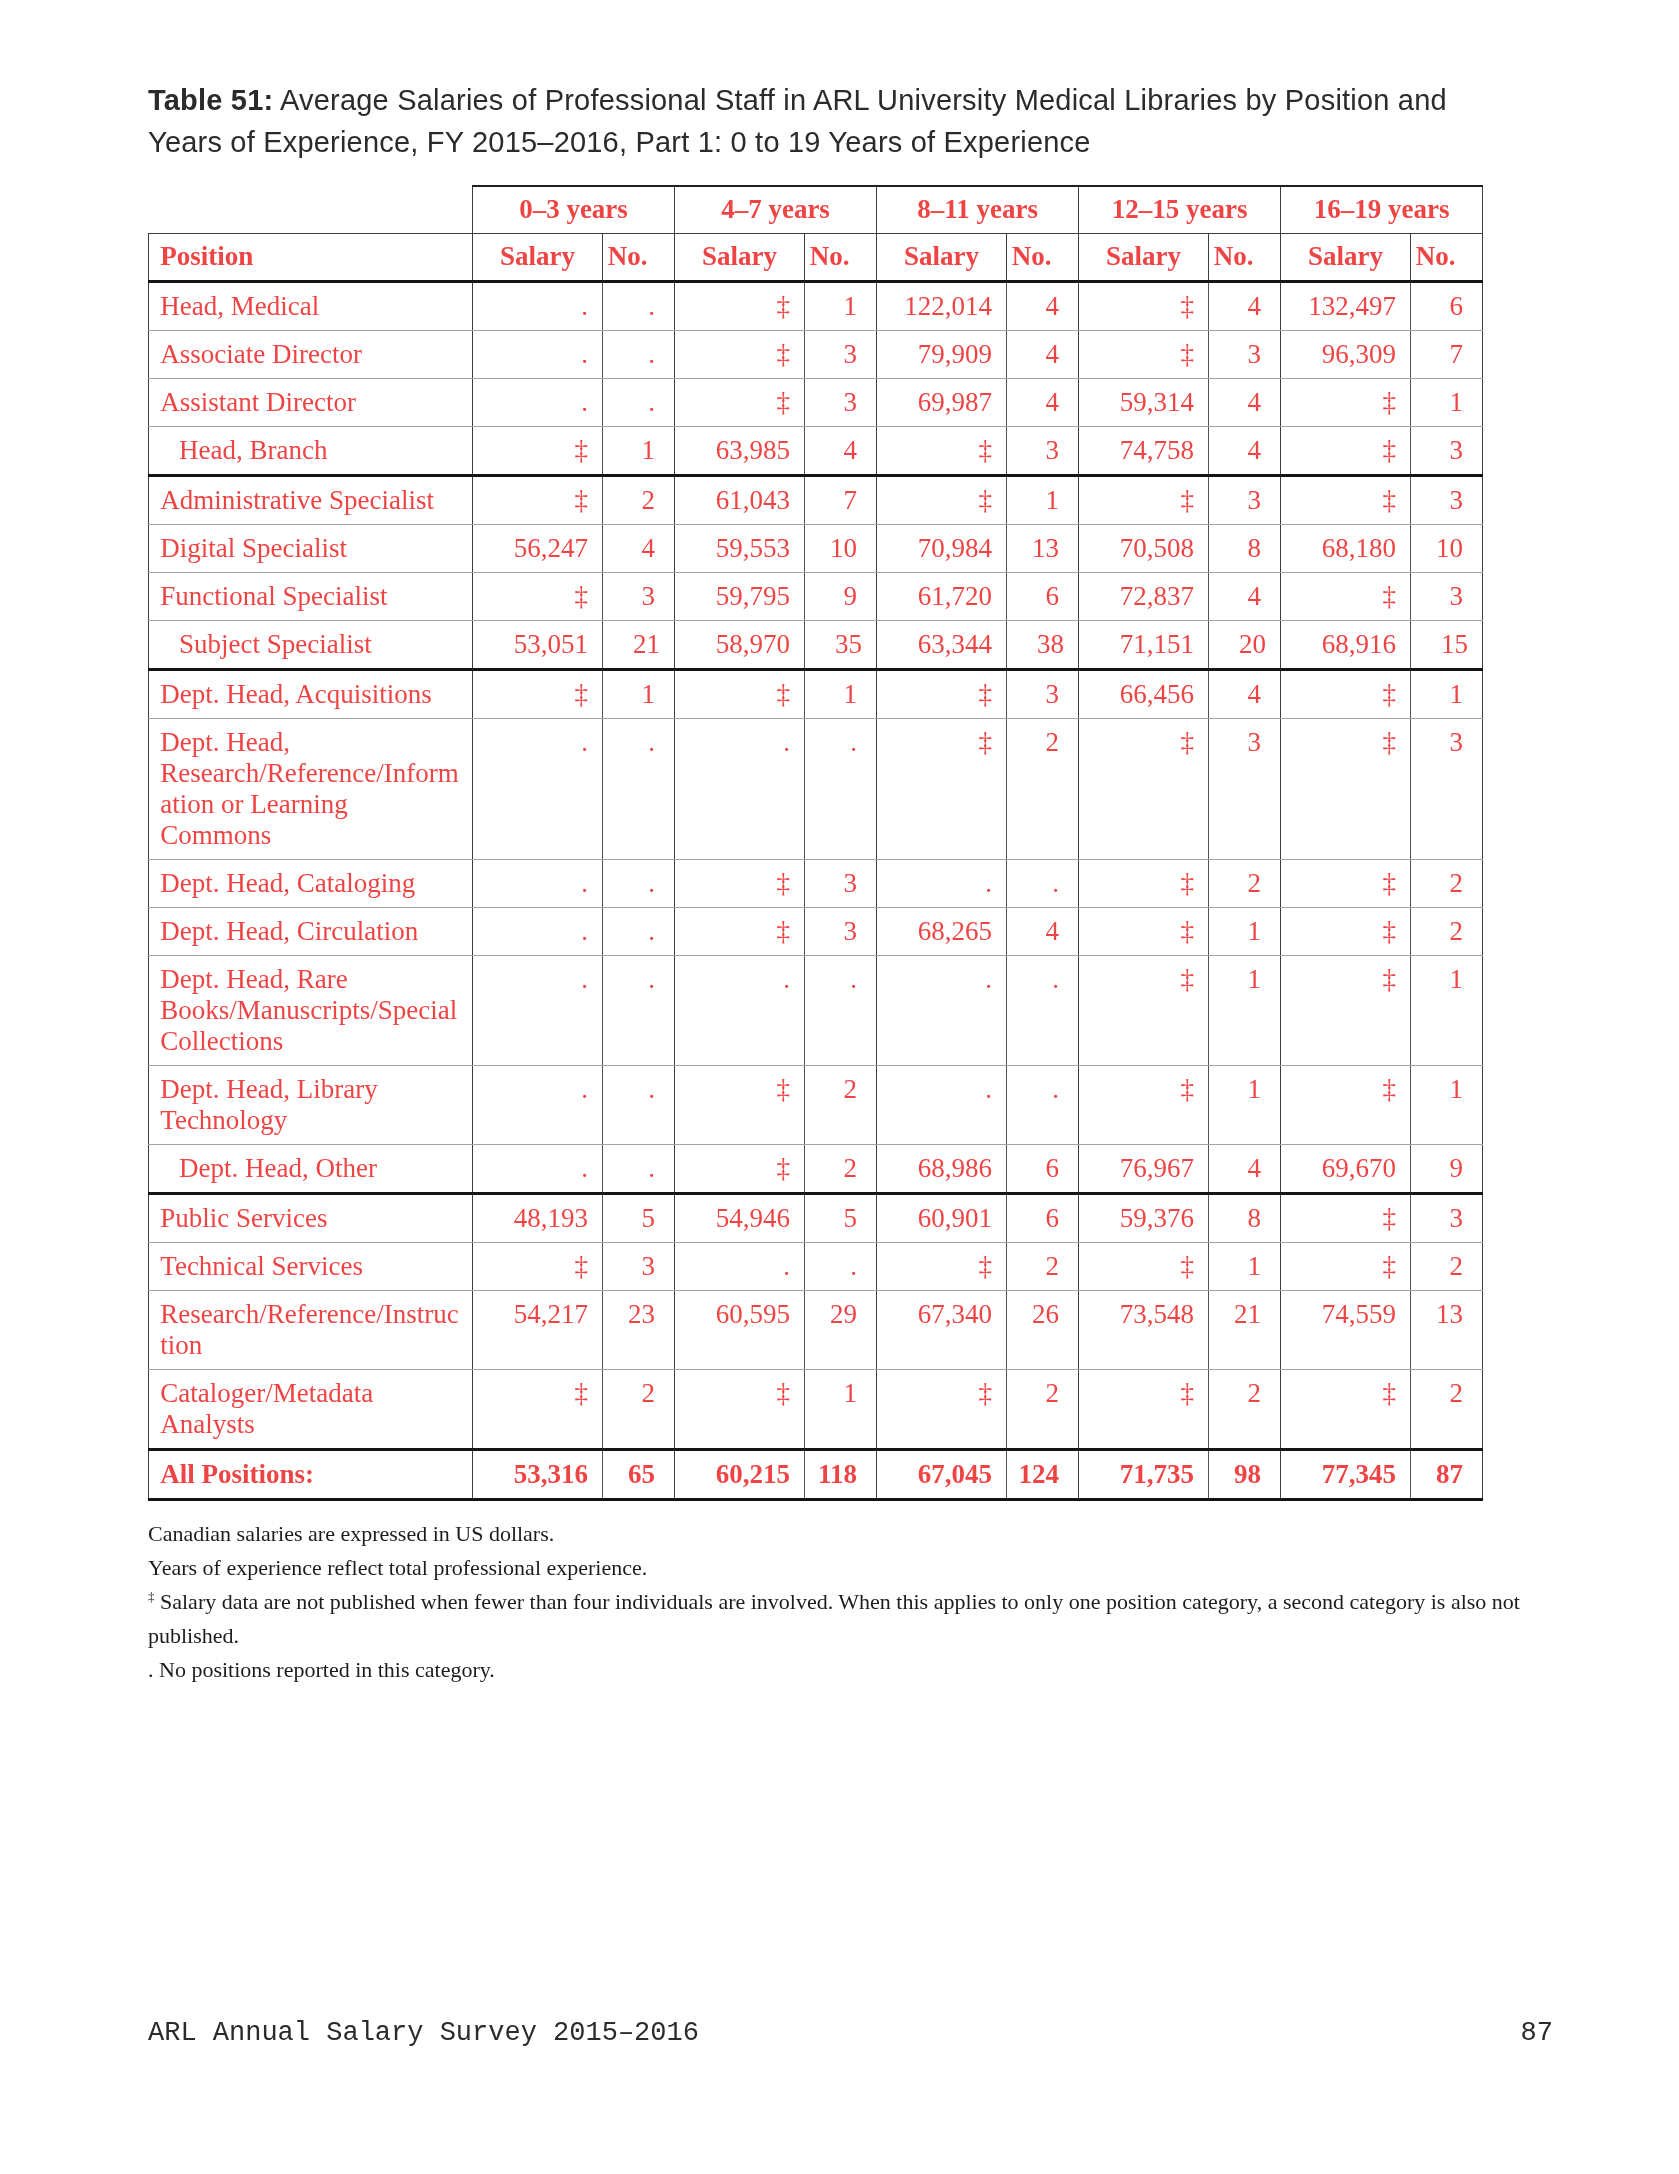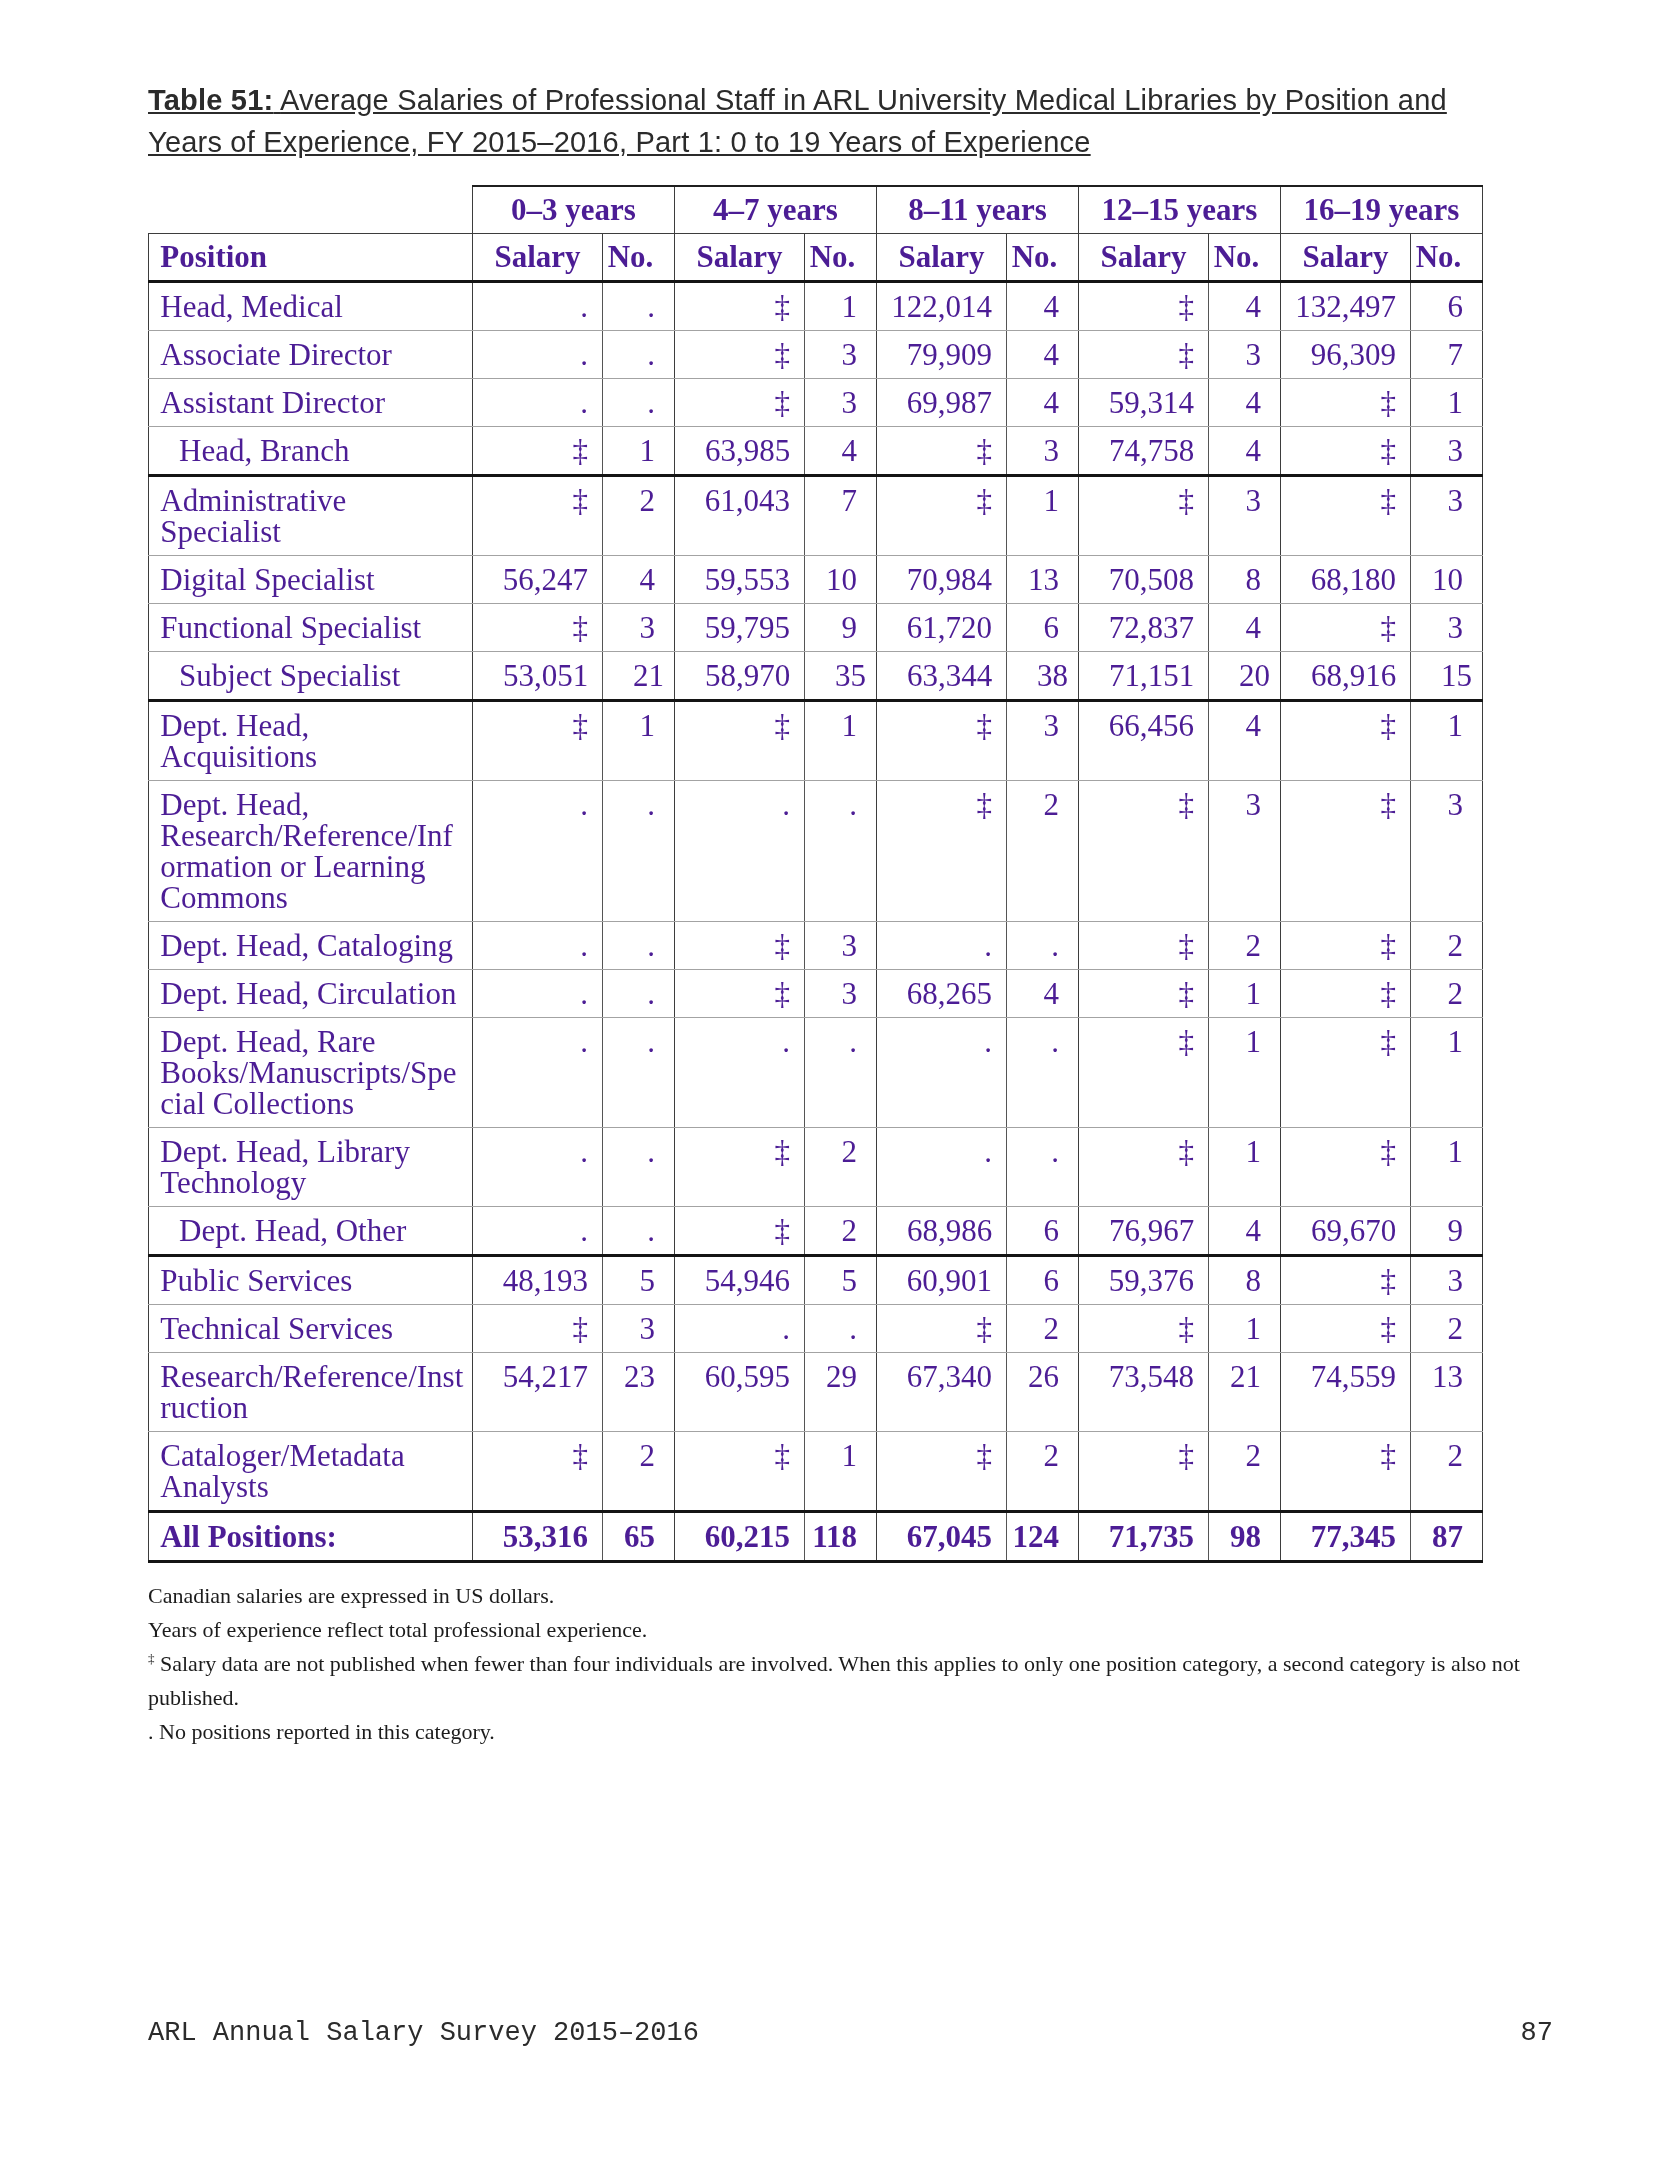--- a/index.html
+++ b/index.html
@@ -20,38 +20,37 @@
   .doc-title {
     position: absolute;
     left: 148px;
     top: 79px;
     width: 1356px;
     font-family: "Liberation Sans", sans-serif;
     font-size: 29px;
     line-height: 42px;
     color: #2b2b2b;
     letter-spacing: 0.2px;
-    text-decoration: underline;
   }
   .doc-title .title-label { font-weight: bold; }
   
   .main {
     position: absolute;
     left: 148px;
     top: 185px;
     width: 1337px;
   }
   
   table.salary-table {
     border-collapse: collapse;
     table-layout: fixed;
     width: 1333px;
     font-family: "Liberation Serif", serif;
-    font-size: 31px;
-    color: #4c1d95;
+    font-size: 27px;
+    color: #ef4444;
   }
   col.col-pos { width: 324px; }
   col.col-sal { width: 130px; }
   col.col-num { width: 72px; }
 
   th { font-weight: bold; }
   th, td { vertical-align: top; line-height: 31px; }
 
   th.corner { border: none; }
   th.group {

